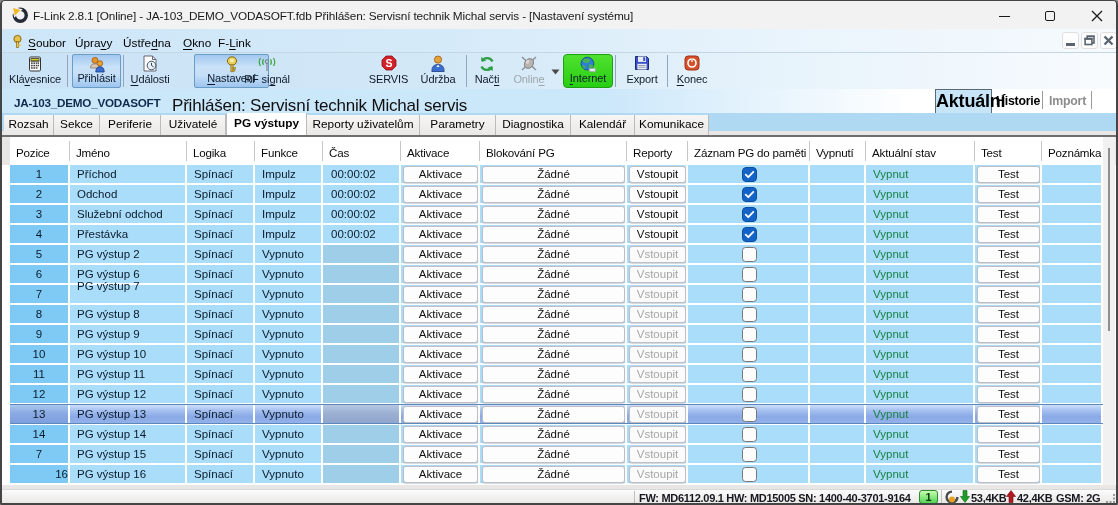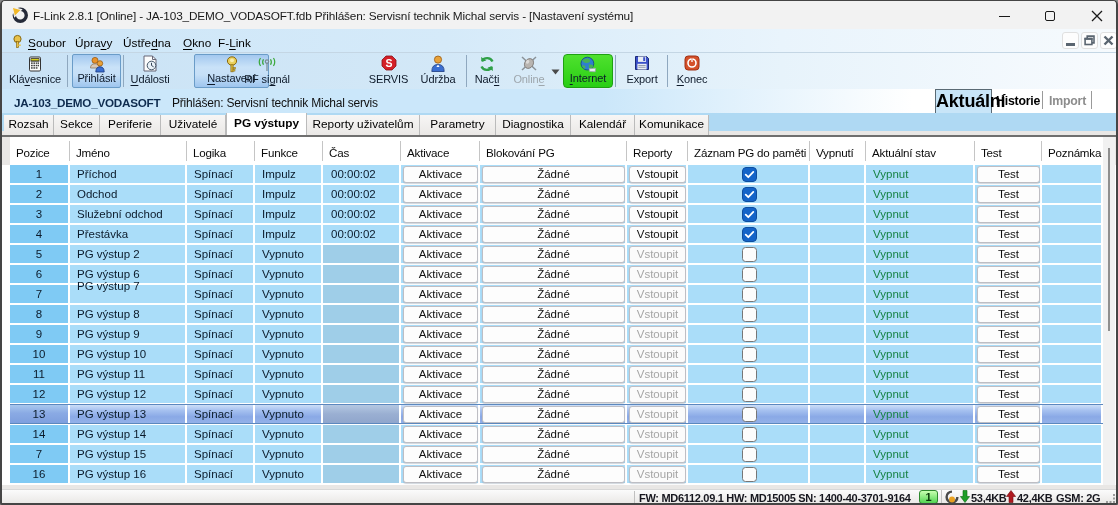--- a/index.html
+++ b/index.html
@@ -205,21 +205,21 @@
         <rect x="1" y="1" width="14" height="14" rx="3.2" fill="#D4512A" stroke="#A03014" stroke-width="1"></rect>
         <circle cx="8" cy="8" r="4" fill="none" stroke="#FFF" stroke-width="1.6"></circle>
         <rect x="7.2" y="3" width="1.6" height="4" fill="#D4512A"></rect>
         <rect x="7.35" y="3.4" width="1.3" height="3.6" fill="#FFF"></rect>
       </svg>
       <div class="lb"><u>K</u>onec</div>
     </div>
 <div class="abs" id="infobar"></div>
     <div class="abs" id="infograd"></div>
 <div class="abs" style="left:12px;top:95px;font-size:11.7px;letter-spacing:-0.25px;font-weight:bold;color:#0E2B4E;white-space:nowrap;">JA-103_DEMO_VODASOFT</div>
-<div class="abs" style="left:170px;top:95px;font-size:12px;letter-spacing:-0.2px;color:#101010;white-space:nowrap;text-align:right;">Přihlášen: Servisní technik Michal servis</div>
+<div class="abs" style="left:170px;top:95px;font-size:17px;letter-spacing:-0.2px;color:#101010;white-space:nowrap;text-align:right;">Přihlášen: Servisní technik Michal servis</div>
 <div class="abs" style="left:933px;top:88px;width:57px;height:24px;background:#C8E5F8;border:1px solid #5A6A74;border-bottom:none;font-size:18px;letter-spacing:-0.2px;font-weight:bold;color:#000;text-align:center;line-height:23px;">Aktuální</div>
 <div class="abs" style="left:994px;top:93px;font-size:12.3px;letter-spacing:-0.2px;font-weight:bold;color:#000;">Historie</div>
 <div class="abs" style="left:1040px;top:90px;width:1px;height:18px;background:#9A9A9A;"></div>
 <div class="abs" style="left:1047px;top:93px;font-size:12.3px;letter-spacing:-0.2px;font-weight:bold;color:#8C8C8C;">Import</div>
 <div class="abs" style="left:1089px;top:90px;width:1px;height:18px;background:#9A9A9A;"></div>
 <div class="abs" id="tabstrip"></div>
 <div class="ptab" style="left:2px;width:50px;">Rozsah</div>
 <div class="ptab" style="left:52px;width:46px;">Sekce</div>
 <div class="ptab" style="left:98px;width:61px;">Periferie</div>
 <div class="ptab" style="left:159px;width:65px;">Uživatelé</div>
@@ -657,21 +657,21 @@
 <div class="c" style="left:253px;top:464px;width:66px;height:18px;"></div>
 <div class="c dis" style="left:321px;top:464px;width:76px;height:18px;"></div>
 <div class="c" style="left:399px;top:464px;width:77px;height:18px;"></div>
 <div class="c" style="left:478px;top:464px;width:145px;height:18px;"></div>
 <div class="c" style="left:625px;top:464px;width:59px;height:18px;"></div>
 <div class="c" style="left:686px;top:464px;width:120px;height:18px;"></div>
 <div class="c" style="left:808px;top:464px;width:54px;height:18px;"></div>
 <div class="c" style="left:864px;top:464px;width:107px;height:18px;"></div>
 <div class="c" style="left:973px;top:464px;width:65px;height:18px;"></div>
 <div class="c" style="left:1040px;top:464px;width:59px;height:18px;"></div>
-<div class="ct" style="left:8px;top:464px;width:58px;text-align:center;">16</div>
+<div class="ct" style="left:8px;top:464px;width:58px;text-align:right;">16</div>
 <div class="ct" style="left:75px;top:464px;">PG výstup 16</div>
 <div class="ct" style="left:192px;top:464px;">Spínací</div>
 <div class="ct" style="left:260px;top:464px;">Vypnuto</div>
 <div class="btn" style="left:401px;top:465px;width:75px;">Aktivace</div>
 <div class="btn" style="left:480px;top:465px;width:143px;">Žádné</div>
 <div class="btn dis2" style="left:627px;top:465px;width:57px;">Vstoupit</div>
 <div class="cb" style="left:740px;top:466px;background:#FCFCFC;border:1px solid #767676;"></div>
 <div class="grn" style="left:871px;top:464px;">Vypnut</div>
 <div class="btn" style="left:975px;top:465px;width:63px;">Test</div>
 </div>

